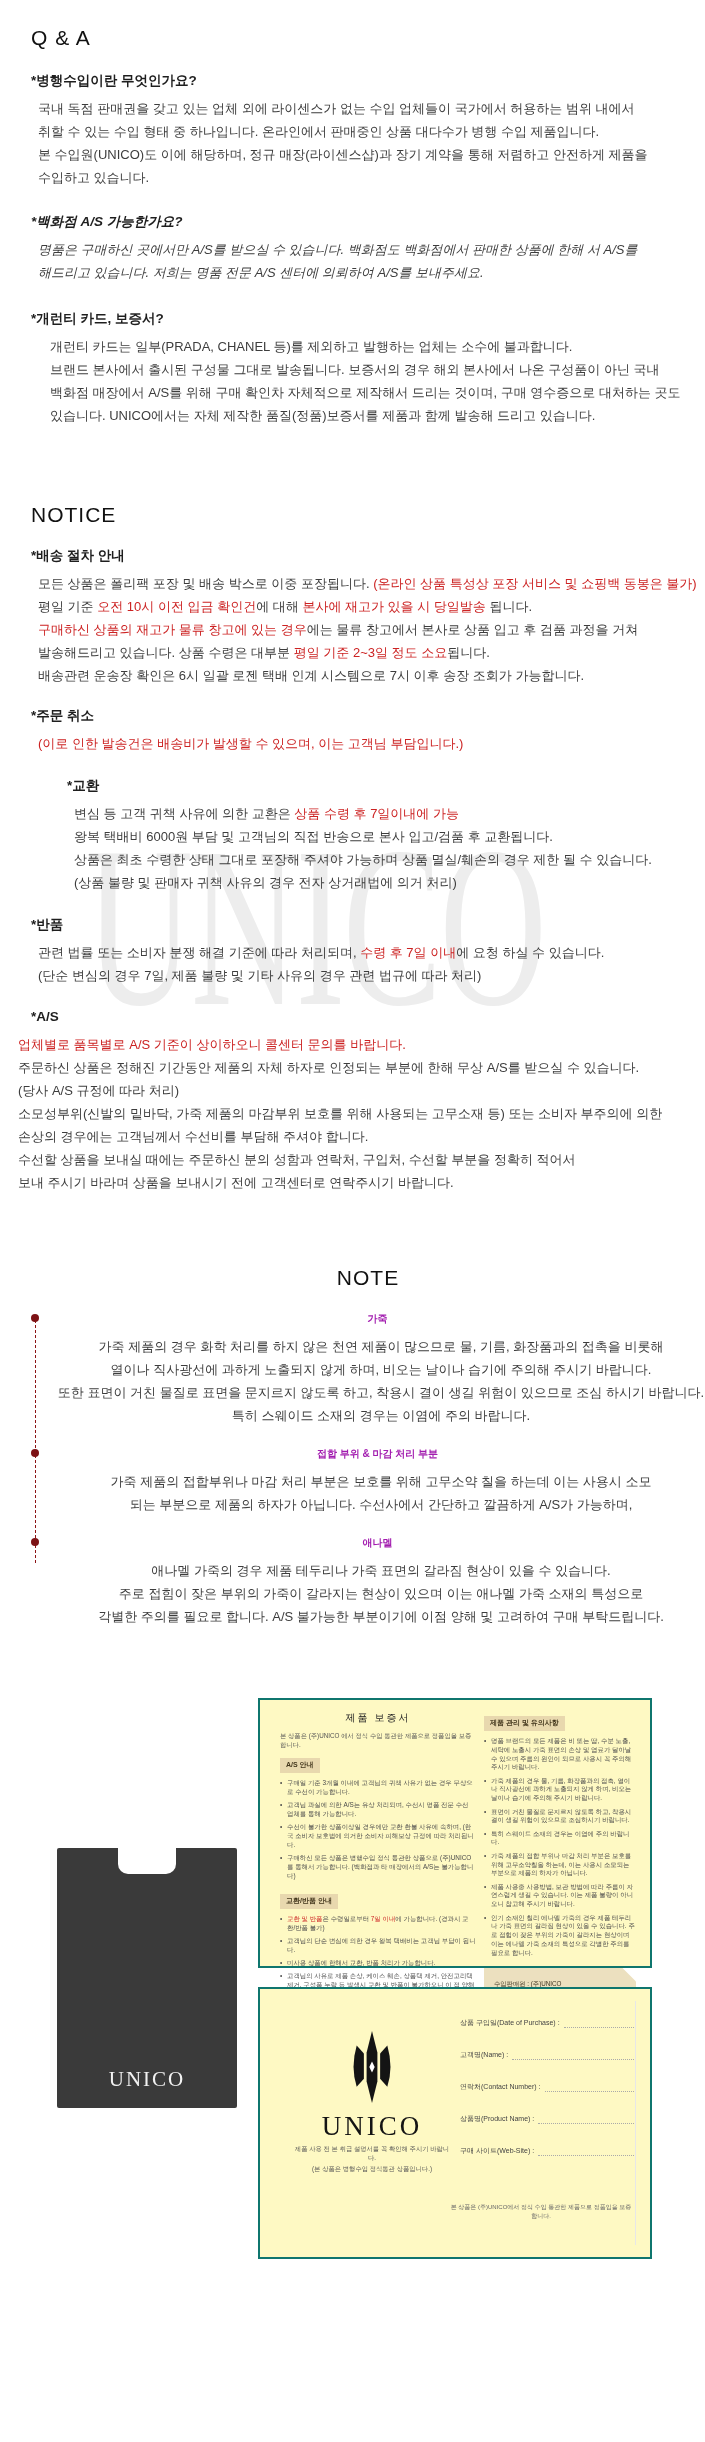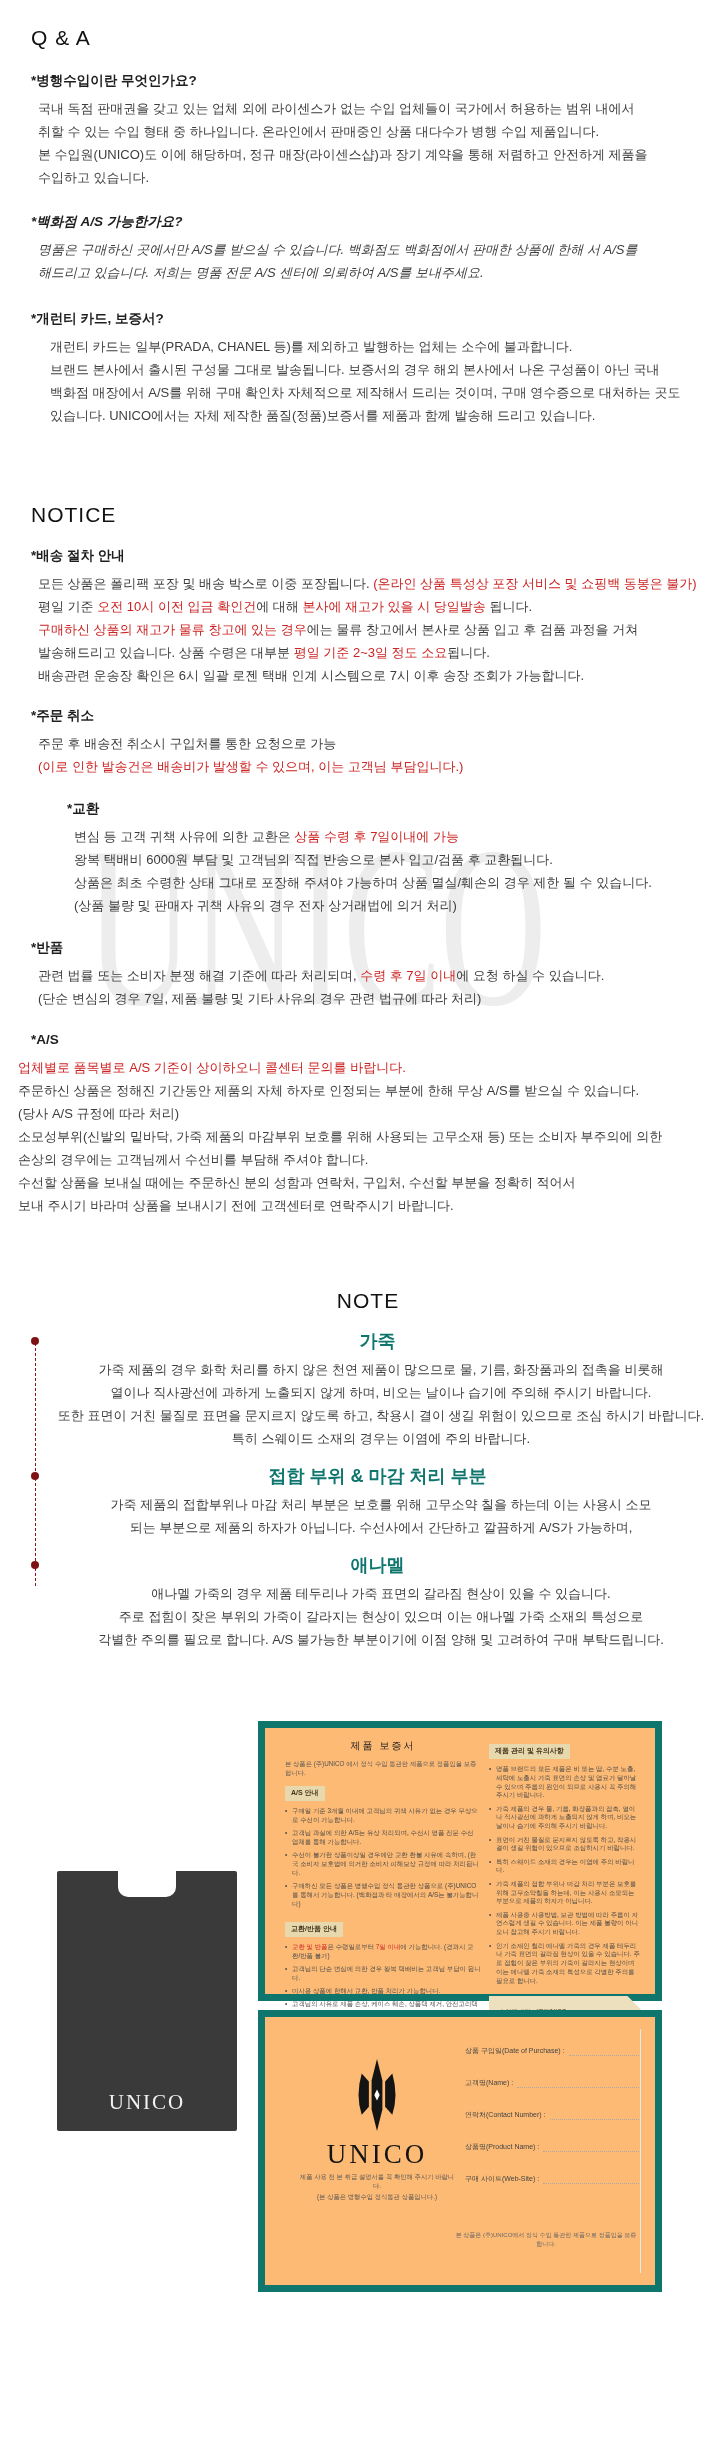--- a/index.html
+++ b/index.html
@@ -12,27 +12,27 @@
              letter-spacing:-2px;white-space:nowrap;transform:scaleY(1.55);transform-origin:top left;}
   
   .sec-title{font-size:21px;font-weight:400;color:#111;margin:0;padding-left:31px;letter-spacing:1px;}
   .q{font-size:13.5px;font-weight:700;color:#1e1e1e;margin:0;padding-left:31px;line-height:17px;}
   .para{padding-left:38px;font-size:13px;color:#3d3d3d;}
   .para .tl{line-height:23px;white-space:nowrap;}
   .red{color:#cc2222;}
   
   .note-items{position:relative;}
   .dashline{position:absolute;left:35px;top:10px;height:243px;border-left:1px dashed #8d1416;width:0;}
-  .note-h{position:relative;font-size:18px;font-weight:700;color:#0f766e;padding-left:50px;line-height:17px;}
+  .note-h{position:relative;font-size:10px;font-weight:700;color:#a21caf;padding-left:50px;line-height:17px;}
   .note-h::before{content:"";position:absolute;left:31px;top:4px;width:8px;height:8px;border-radius:50%;background:#7d1215;}
   .note-para{padding-left:57px;font-size:13px;color:#3d3d3d;}
   .note-para .tl{line-height:23px;white-space:nowrap;}
   
   .warranty{position:relative;height:660px;margin-top:70px;}
-  .sheet{position:absolute;background:#fdba74;border:7px solid #0f766e;}
+  .sheet{position:absolute;background:#fef9c3;border:2px solid #0f766e;}
   .sheet1{left:258px;top:0;width:390px;height:266px;}
   .sheet2{left:258px;top:289px;width:390px;height:268px;}
   .s1-left{position:absolute;left:20px;top:11px;width:196px;}
   .s1-right{position:absolute;left:224px;top:11px;width:152px;}
   .s1-title{font-size:10px;color:#222;text-align:center;letter-spacing:2px;}
   .s1-intro{font-size:6.3px;line-height:8.5px;color:#555;margin-top:7px;}
   .badge{display:inline-block;background:#e8d8ae;color:#42361c;font-size:7px;font-weight:700;
          padding:2px 6px 3px;margin:9px 0 6px;}
   .tiny .tl{position:relative;padding-left:7px;margin-bottom:4.5px;font-size:6.4px;line-height:8.8px;color:#4a4a4a;}
   .tiny .tl::before{content:"•";position:absolute;left:0;top:0;}
@@ -109,21 +109,20 @@
             <div class="tl"><span>모든 상품은 폴리팩 포장 및 배송 박스로 이중 포장됩니다. </span><span class="red">(온라인 상품 특성상 포장 서비스 및 쇼핑백 동봉은 불가)</span></div>
             <div class="tl"><span>평일 기준 </span><span class="red">오전 10시 이전 입금 확인건</span><span>에 대해 </span><span class="red">본사에 재고가 있을 시 당일발송</span><span> 됩니다.</span></div>
             <div class="tl"><span class="red">구매하신 상품의 재고가 물류 창고에 있는 경우</span><span>에는 물류 창고에서 본사로 상품 입고 후 검품 과정을 거쳐</span></div>
             <div class="tl"><span>발송해드리고 있습니다. 상품 수령은 대부분 </span><span class="red">평일 기준 2~3일 정도 소요</span><span>됩니다.</span></div>
             <div class="tl"><span>배송관련 운송장 확인은 6시 일괄 로젠 택배 인계 시스템으로 7시 이후 송장 조회가 가능합니다.</span></div>
           </div>
       </div>
       <div style="margin-top:20px;">
         <h3 class="q">*주문 취소</h3>
         <div class="para" style="margin-top:8px;">
-            <div class="tl"><span>주문 후 배송전 취소시 구입처를 통한 요청으로 가능</span></div>
             <div class="tl"><span class="red">(이로 인한 발송건은 배송비가 발생할 수 있으며, 이는 고객님 부담입니다.)</span></div>
           </div>
       </div>
       <div style="margin-top:22px;margin-left:36px;">
         <h3 class="q">*교환</h3>
         <div class="para" style="margin-top:8px;">
             <div class="tl"><span>변심 등 고객 귀책 사유에 의한 교환은 </span><span class="red">상품 수령 후 7일이내에 가능</span></div>
             <div class="tl"><span>왕복 택배비 6000원 부담 및 고객님의 직접 반송으로 본사 입고/검품 후 교환됩니다.</span></div>
             <div class="tl"><span>상품은 최초 수령한 상태 그대로 포장해 주셔야 가능하며 상품 멸실/훼손의 경우 제한 될 수 있습니다.</span></div>
             <div class="tl"><span>(상품 불량 및 판매자 귀책 사유의 경우 전자 상거래법에 의거 처리)</span></div>

